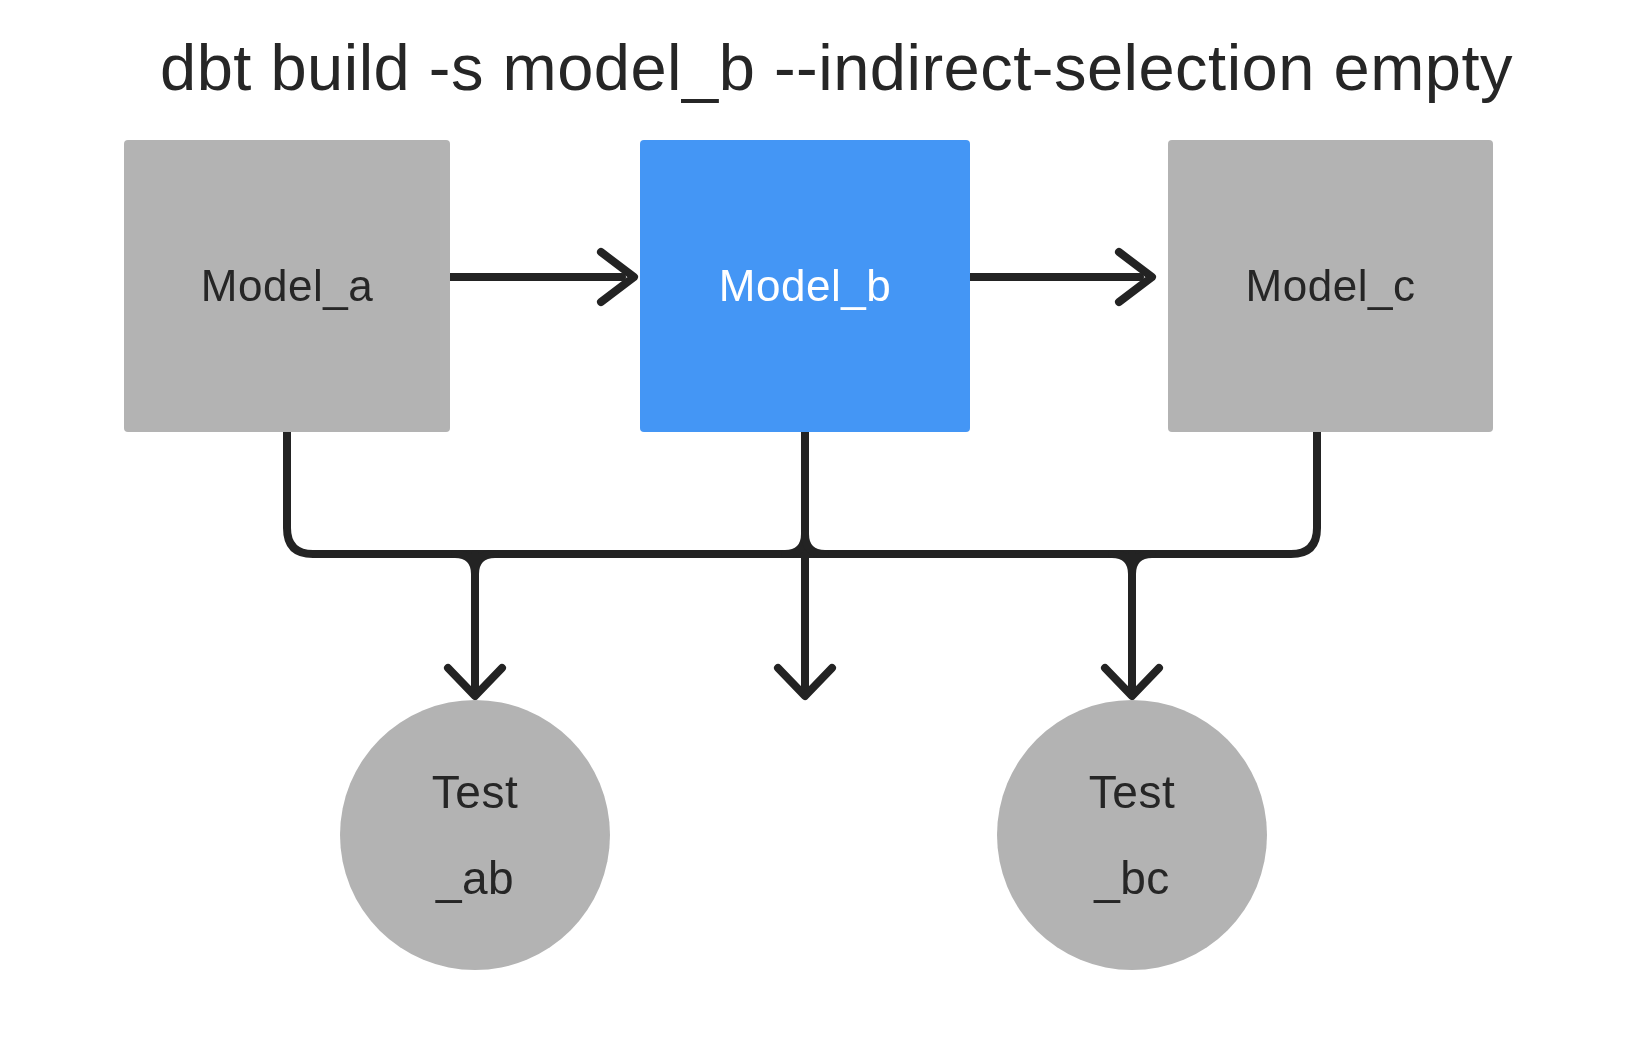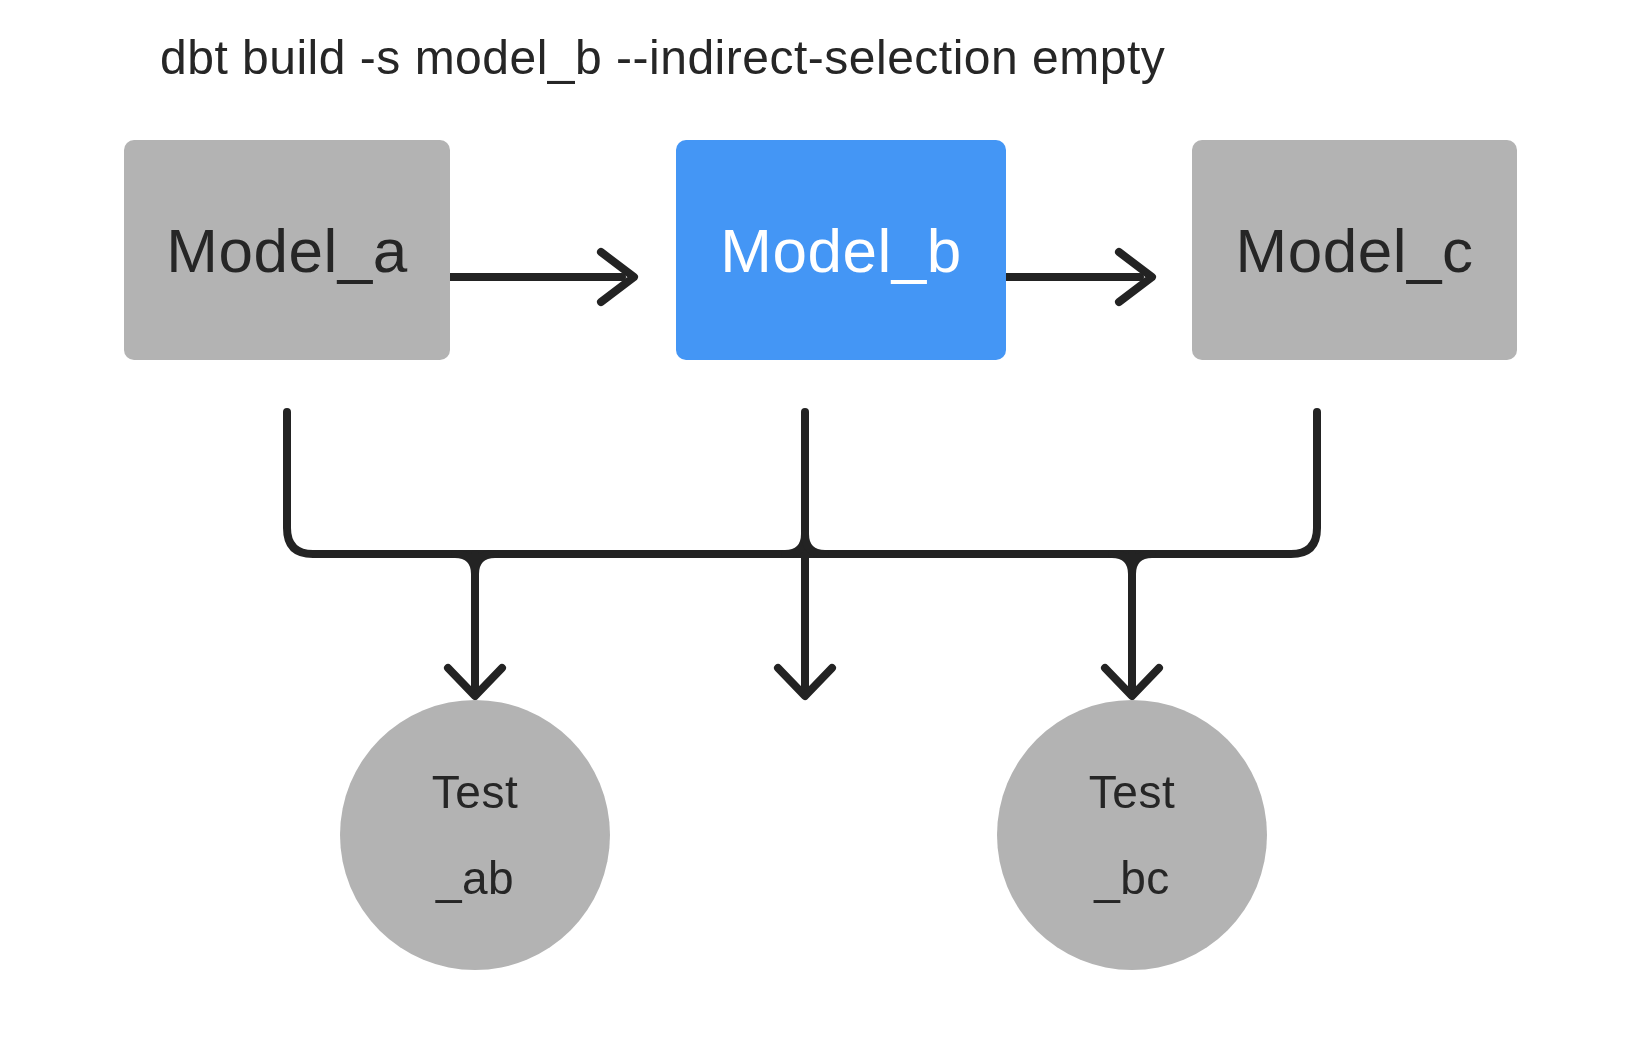--- a/index.html
+++ b/index.html
@@ -21,21 +21,21 @@
   .canvas {
     position: relative;
     width: 1630px;
     height: 1060px;
     background: var(--background);
   }
   .title {
     position: absolute;
     left: 160px;
     top: 30px;
-    font-size: 48px;
+    font-size: 65px;
     font-weight: 500;
     letter-spacing: 0.5px;
     color: var(--text-dark);
     white-space: nowrap;
   }
   .edges {
     position: absolute;
     left: 0; top: 0;
     width: 1630px;
     height: 1060px;
@@ -50,33 +50,33 @@
   .node {
     position: absolute;
     display: flex;
     align-items: center;
     justify-content: center;
     text-align: center;
     color: var(--text-dark);
   }
   .model-box {
     top: 140px;
-    height: 220px;
-    border-radius: 10px;
+    height: 292px;
+    border-radius: 4px;
     background: var(--node-gray);
-    font-size: 62px;
+    font-size: 44px;
     letter-spacing: 0.5px;
   }
   .model-box.highlighted {
     background: var(--node-blue);
     color: var(--text-light);
   }
   .model-a { left: 124px; width: 326px; }
-  .model-b { left: 676px; width: 330px; }
-  .model-c { left: 1192px; width: 325px; }
+  .model-b { left: 640px; width: 330px; }
+  .model-c { left: 1168px; width: 325px; }
   .test-circle {
     top: 700px;
     width: 270px;
     height: 270px;
     border-radius: 50%;
     background: var(--node-gray);
     font-size: 46px;
     letter-spacing: 0.5px;
     flex-direction: column;
   }

